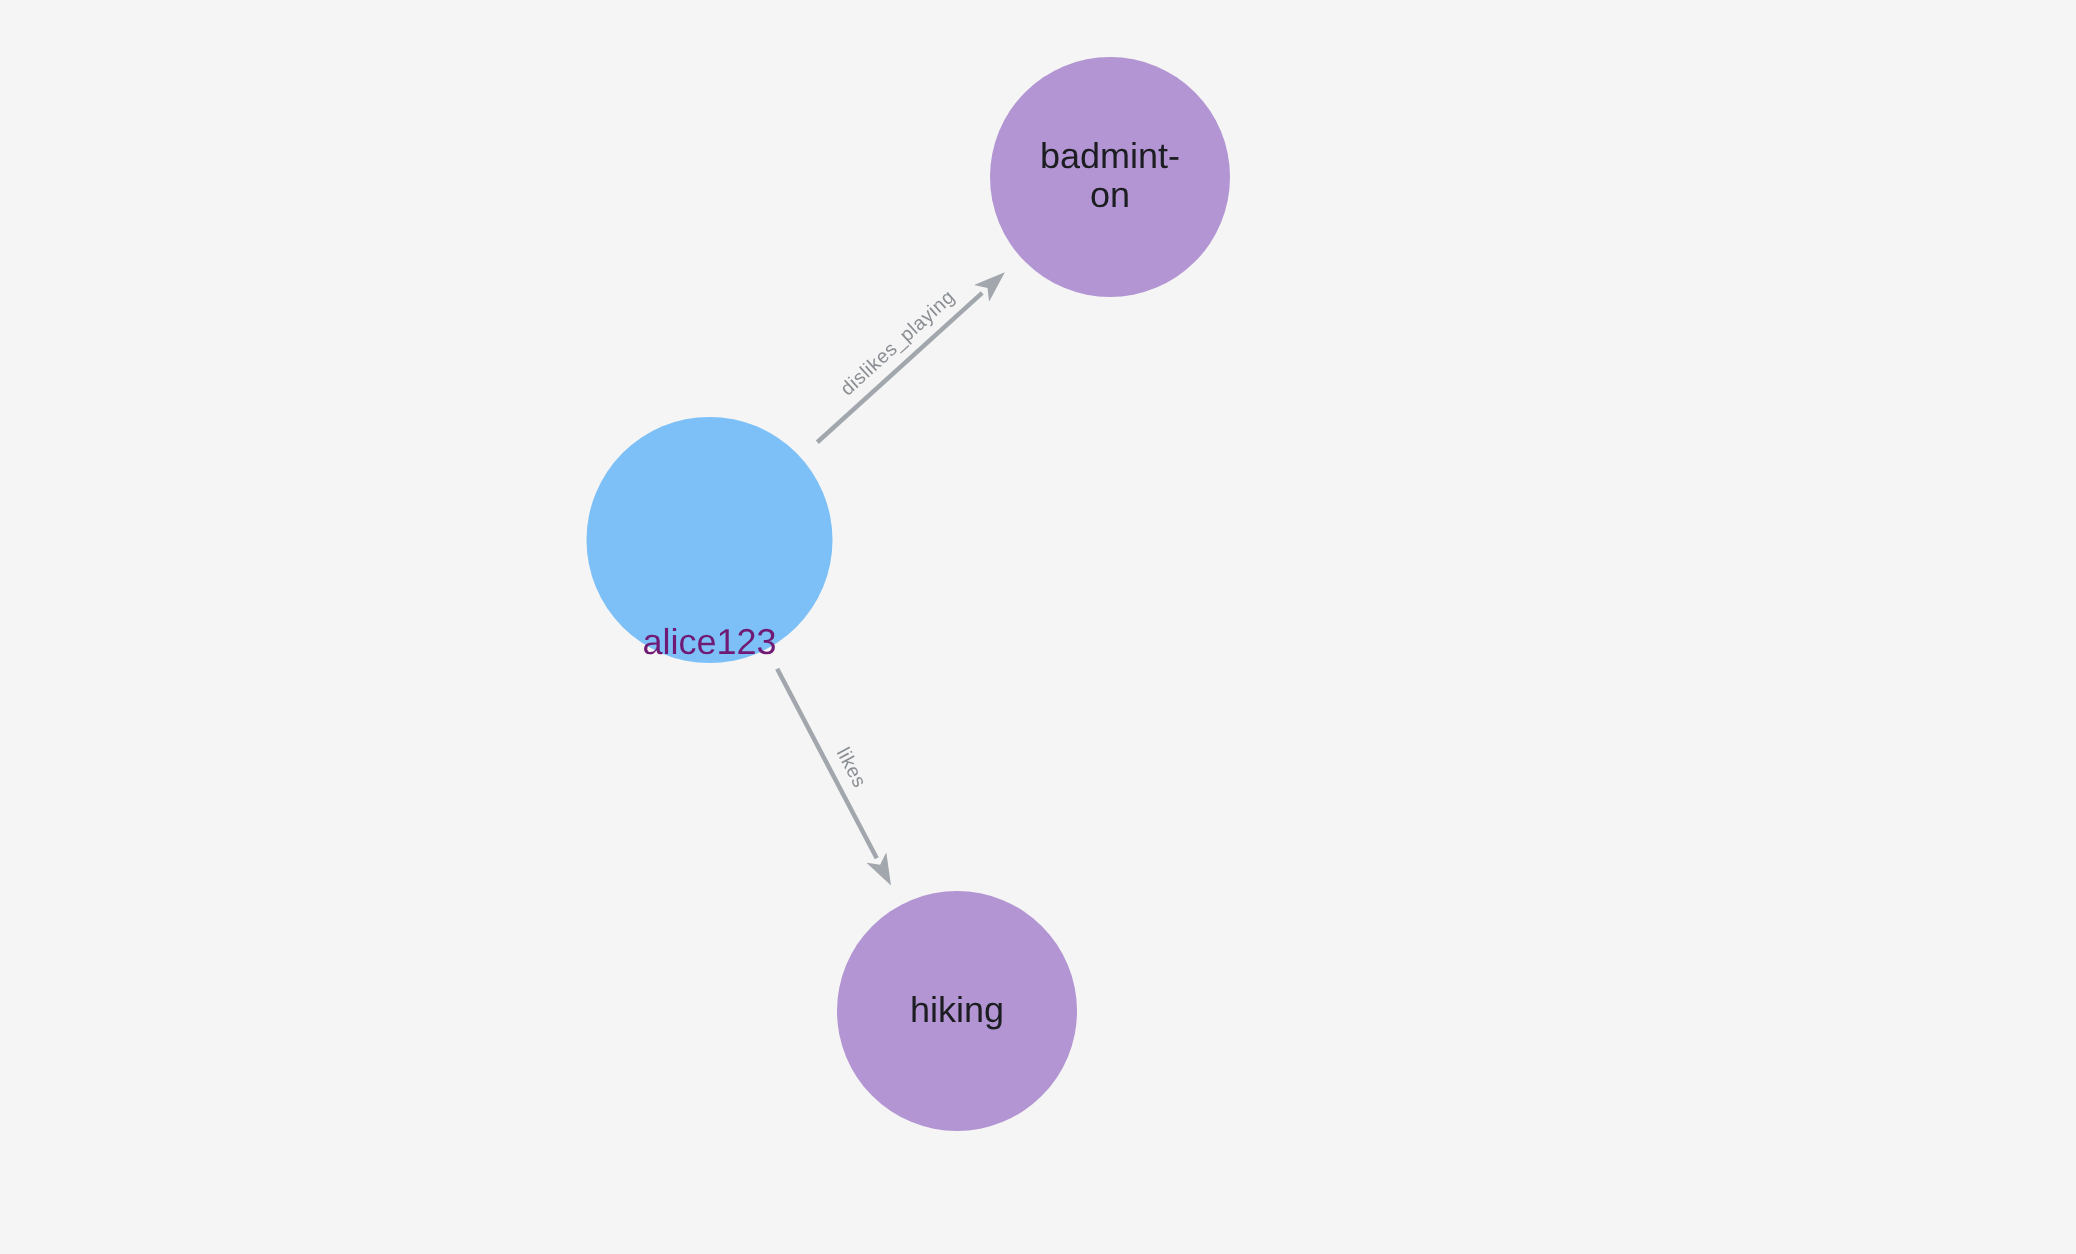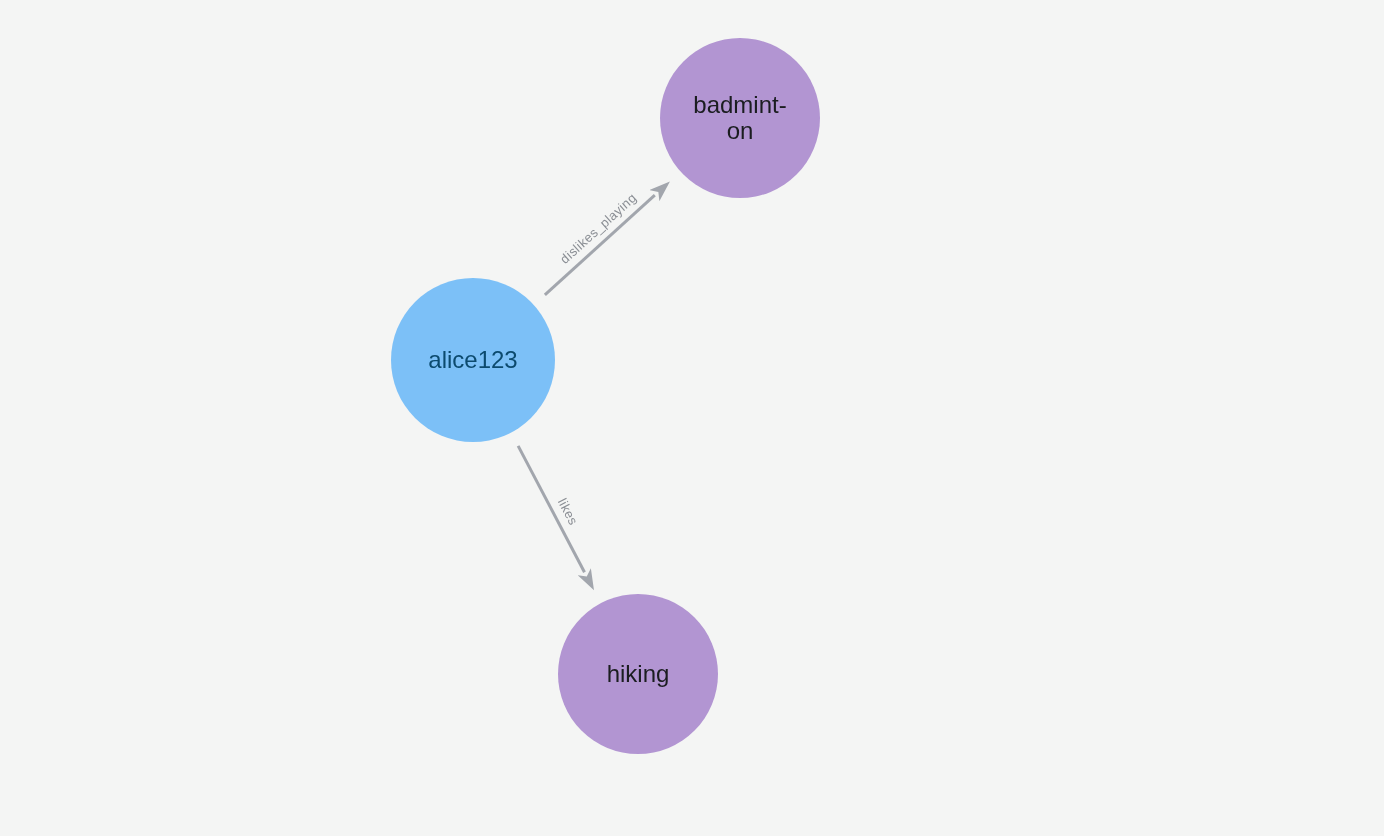--- a/index.html
+++ b/index.html
@@ -55,21 +55,21 @@
     <g>
       <line class="edge-line" marker-end="url(#arrowhead)" x1="544.8715484716962" y1="294.857997265354" x2="654.7914631521128" y2="195.23020942767306" style="stroke: rgb(162, 166, 173);"></line>
       <text class="edge-label" y="-9" transform="translate(607.2409437986772,238.3284329614985) rotate(-42.18812509058856)" fill="#8a8e94">dislikes_playing</text>
     </g>
     <g>
       <line class="edge-line" marker-end="url(#arrowhead)" x1="518.1210411441423" y1="445.86670860157983" x2="584.5059821486973" y2="572.1992629981271" style="stroke: rgb(162, 166, 173);"></line>
       <text class="edge-label" y="-9" transform="translate(555.96516537262,517.8852238000163) rotate(62.27907479500183)" fill="#8a8e94">likes</text>
     </g>
   </svg>
 
-  <div class="node" style="left: 391px; top: 278px; width: 164px; height: 164px; background: rgb(124, 192, 247); color: #0c4a6e;">
+  <div class="node" style="left: 391px; top: 278px; width: 164px; height: 164px; background: rgb(124, 192, 247); color: #701a75; align-items: flex-end;">
     <span class="node-label">alice123</span>
   </div>
   <div class="node" style="left: 558px; top: 594px; width: 160px; height: 160px; background: rgb(178, 149, 210); color: rgb(27, 29, 32);">
     <span class="node-label">hiking</span>
   </div>
   <div class="node" style="left: 660px; top: 38px; width: 160px; height: 160px; background: rgb(178, 149, 210); color: rgb(27, 29, 32);">
     <span class="node-label">badmint-
 on</span>
   </div>
 </div>

